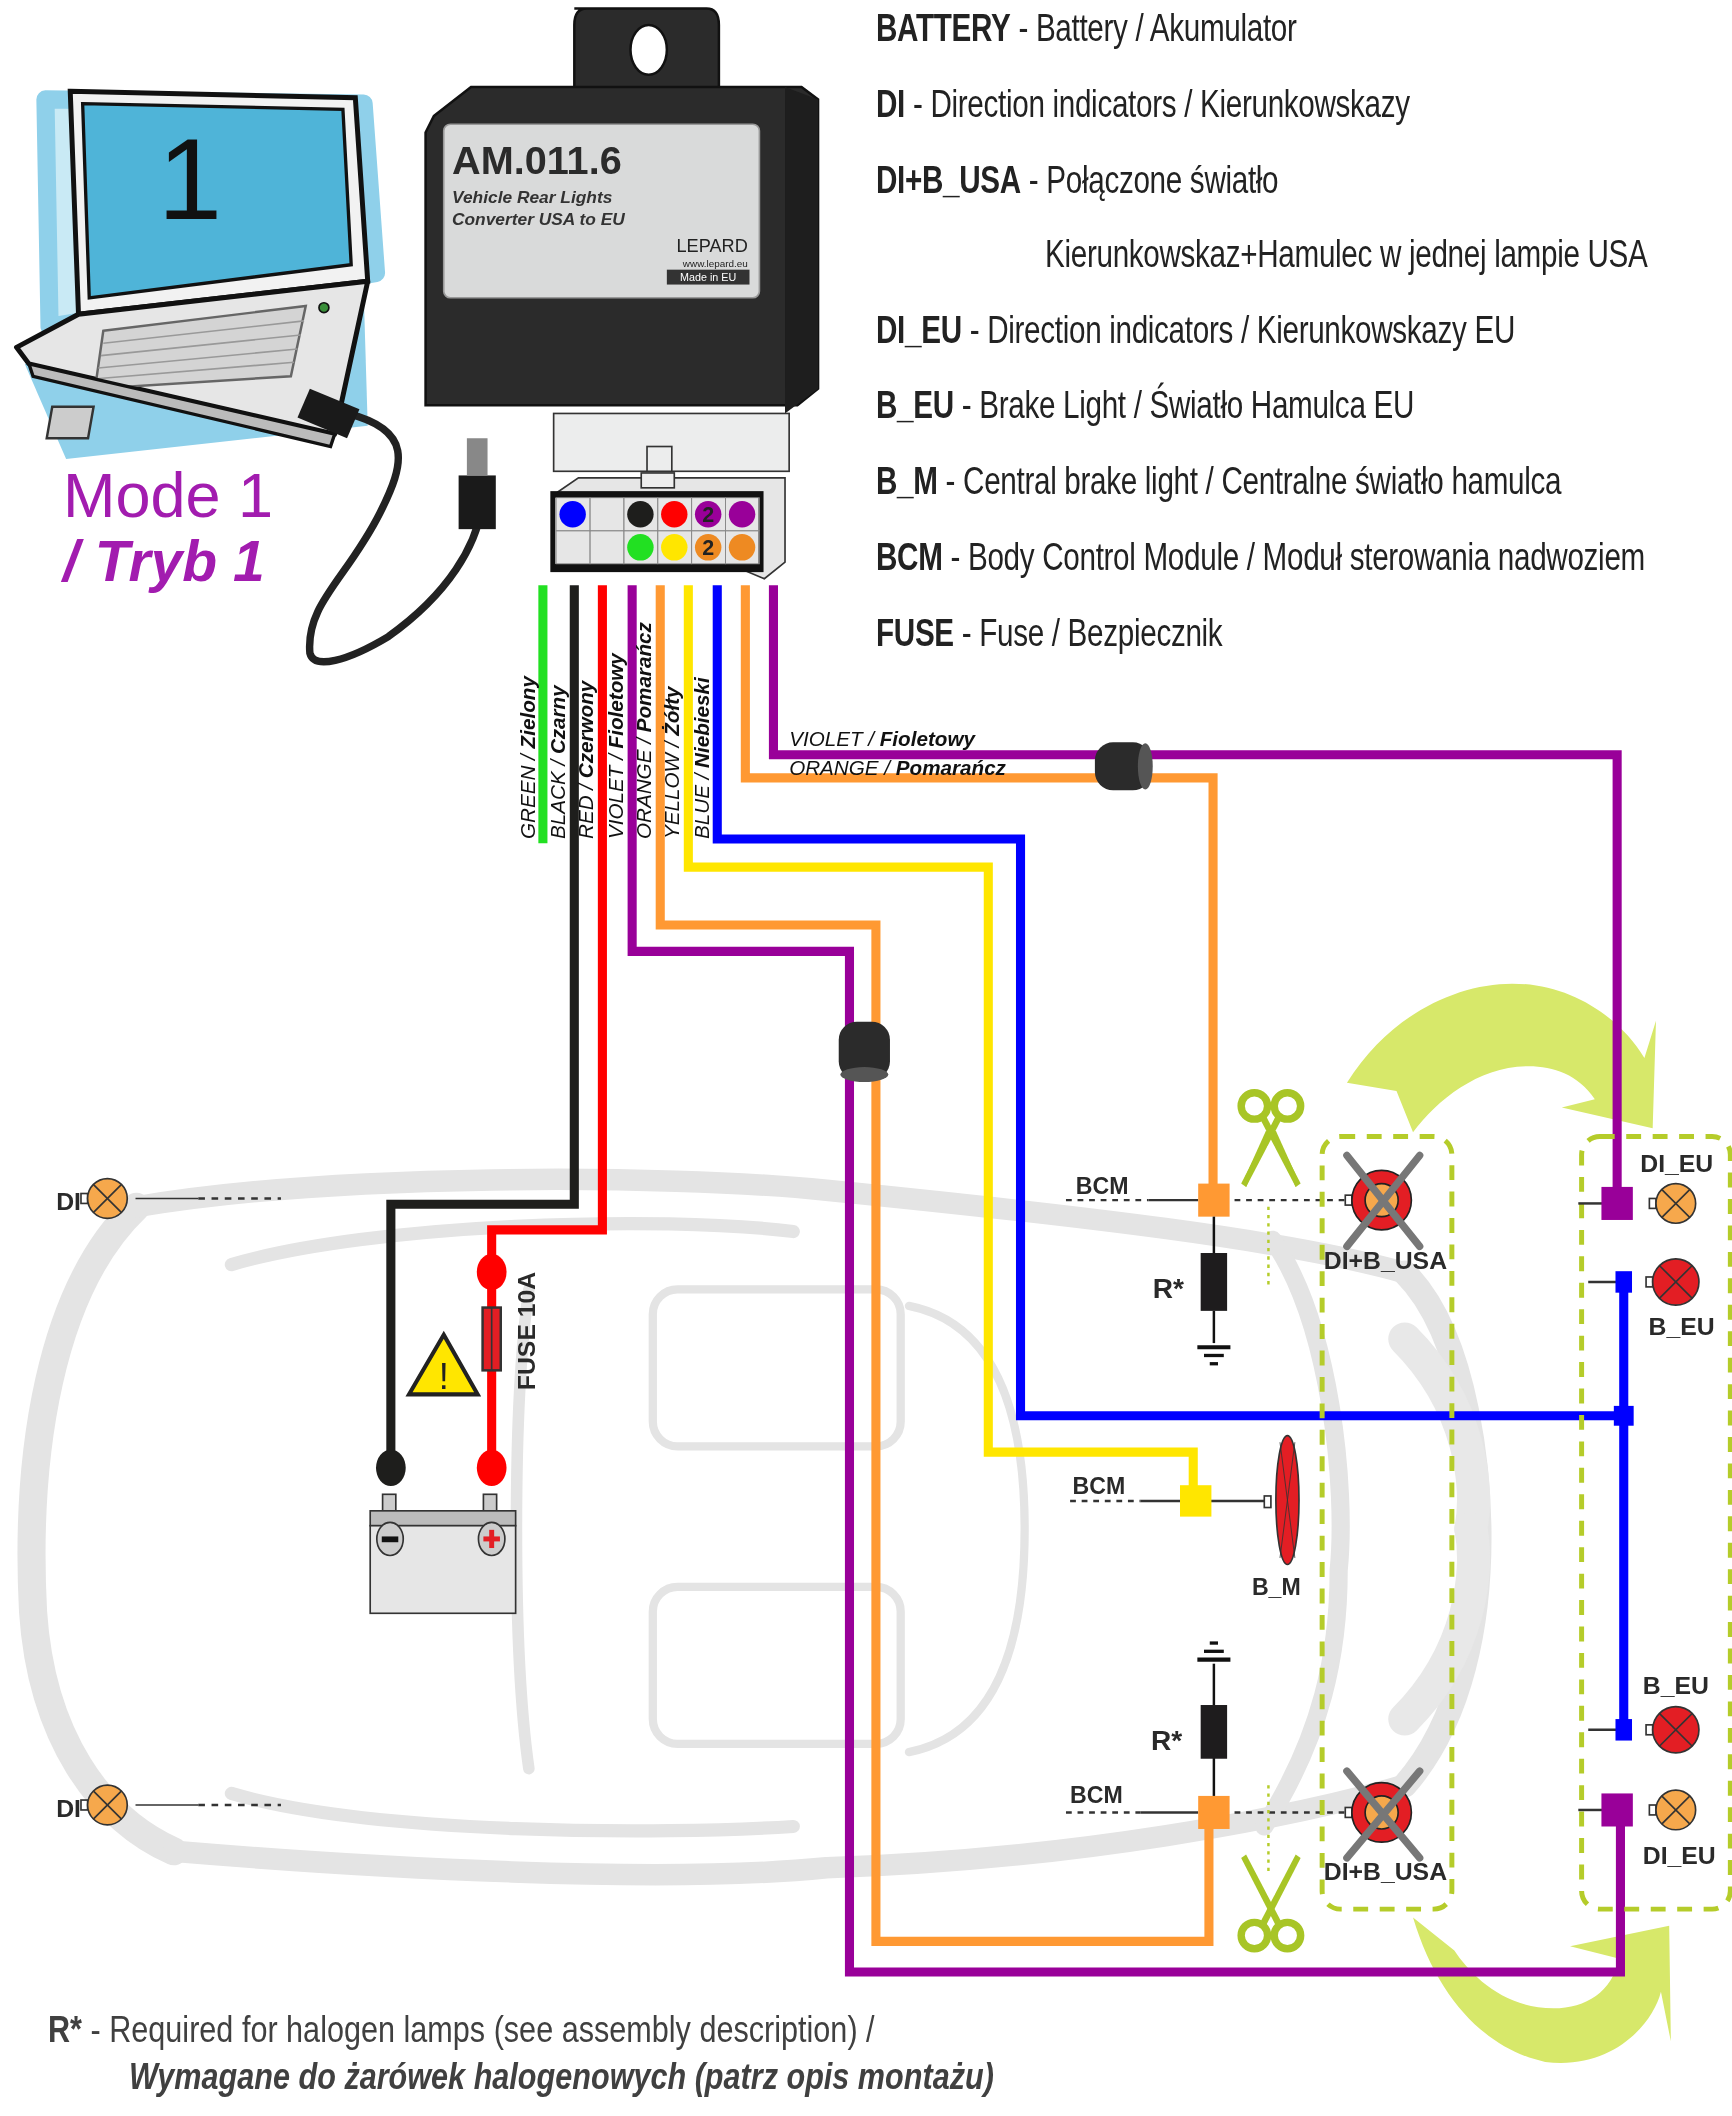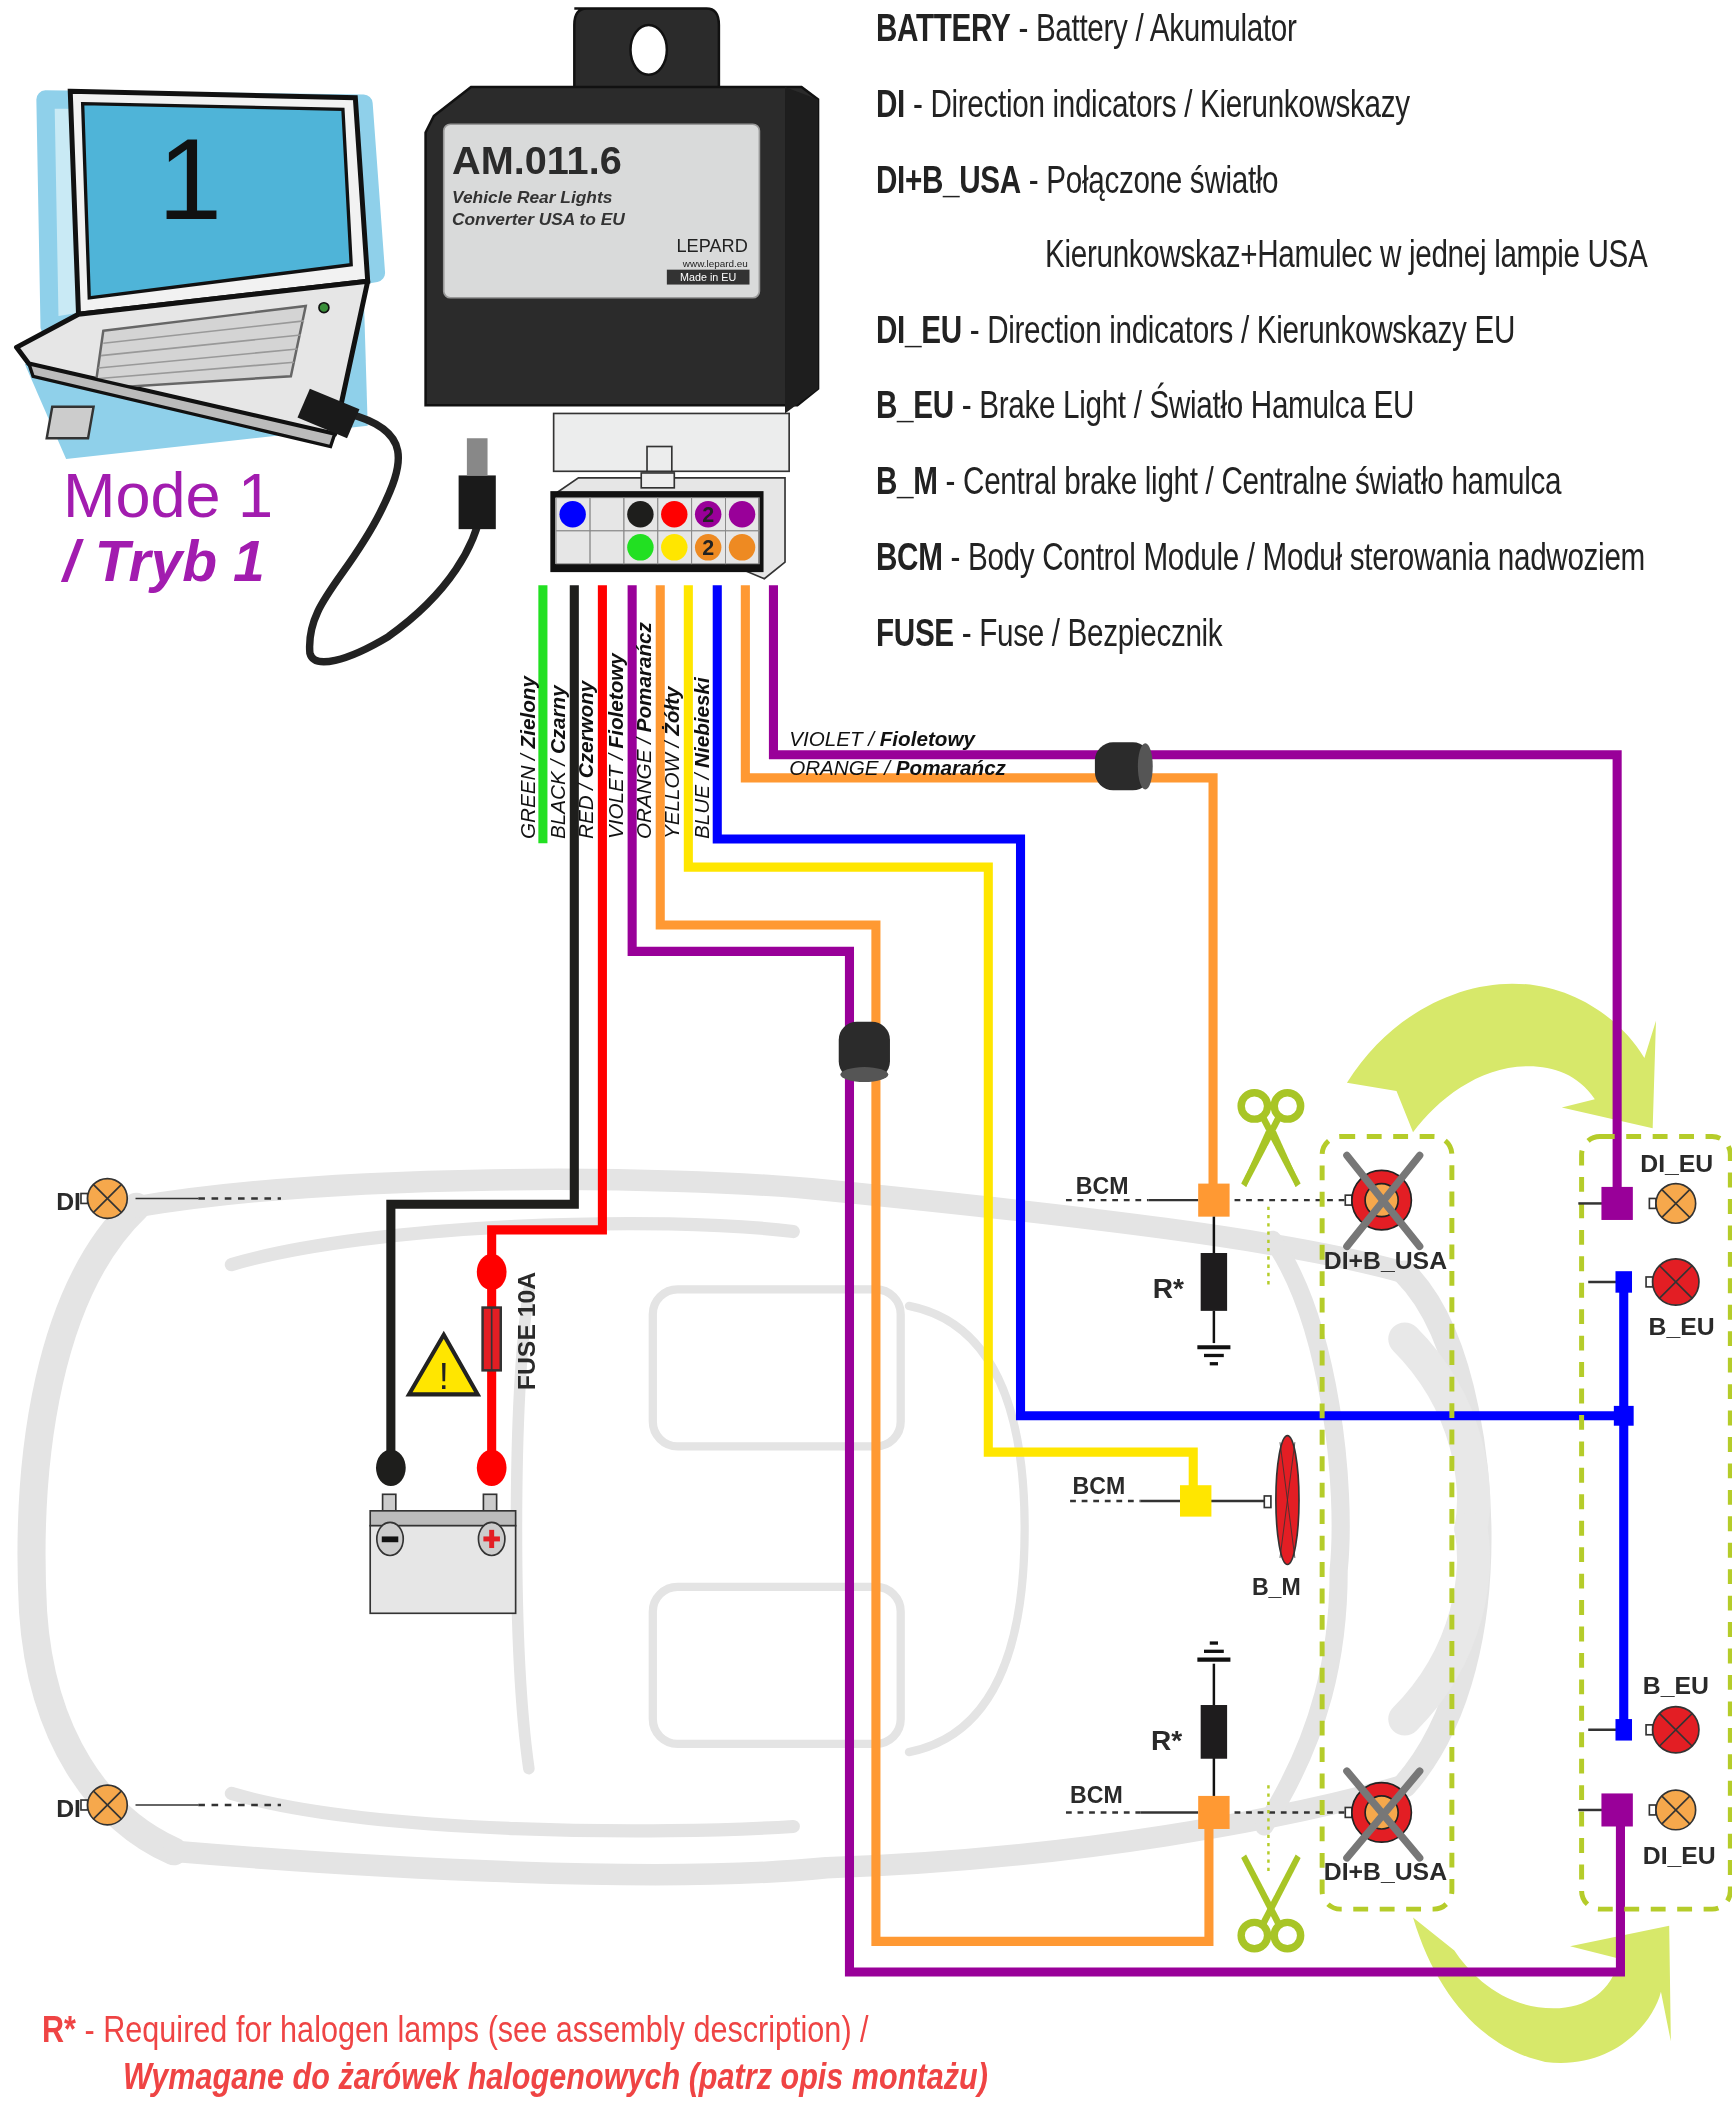--- a/index.html
+++ b/index.html
@@ -4,21 +4,21 @@
 <style>
   html, body { margin: 0; padding: 0; background: #ffffff; }
   body { width: 1732px; height: 2116px; position: relative; overflow: hidden; font-family: "Liberation Sans", sans-serif; }
   svg#diagram { position: absolute; left: 0; top: 0; }
   .legend { position: absolute; left: 876px; top: 0; font-family: "Liberation Sans", sans-serif; color: #222; }
   .legend .row { position: absolute; left: 0; white-space: nowrap; font-size: 38px; transform: scaleX(0.78); transform-origin: left top; letter-spacing: -0.4px; }
   .legend .key { font-weight: bold; }
   .mode { position: absolute; left: 30px; top: 459px; color: #a21caf; margin-left: 33px; }
   .mode .l1 { font-size: 63px; font-family: "Liberation Sans", sans-serif; }
   .mode .l2 { font-size: 57px; font-weight: bold; font-style: italic; margin-top: -3.3px; }
-  .footnote { position: absolute; left: 42px; top: 2009px; color: #ef4444; }
+  .footnote { position: absolute; left: 48px; top: 2009px; color: #404040; }
   .footnote .r1 { font-size: 36px; transform: scaleX(0.85); transform-origin: left top; white-space: nowrap; }
   .footnote .r1 .key { font-weight: bold; }
   .footnote .r2 { font-size: 36px; font-weight: bold; font-style: italic; margin-left: 81px; margin-top: 5px; transform: scaleX(0.85); transform-origin: left top; white-space: nowrap; }
   .lbl { font-family: "Liberation Sans", sans-serif; font-weight: bold; fill: #2a2a2a; }
   .wirelbl { font-family: "Liberation Sans", sans-serif; font-style: italic; fill: #111; font-size: 25px; }
   .wirelbl .b { font-weight: bold; }
 </style>
 </head>
 <body>
 

